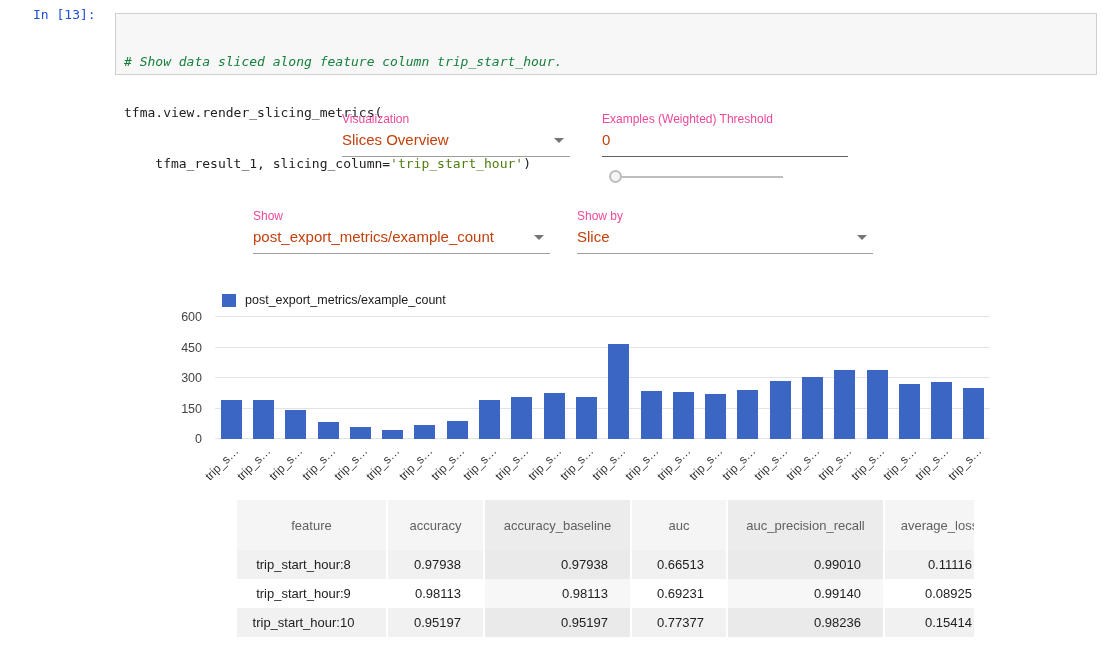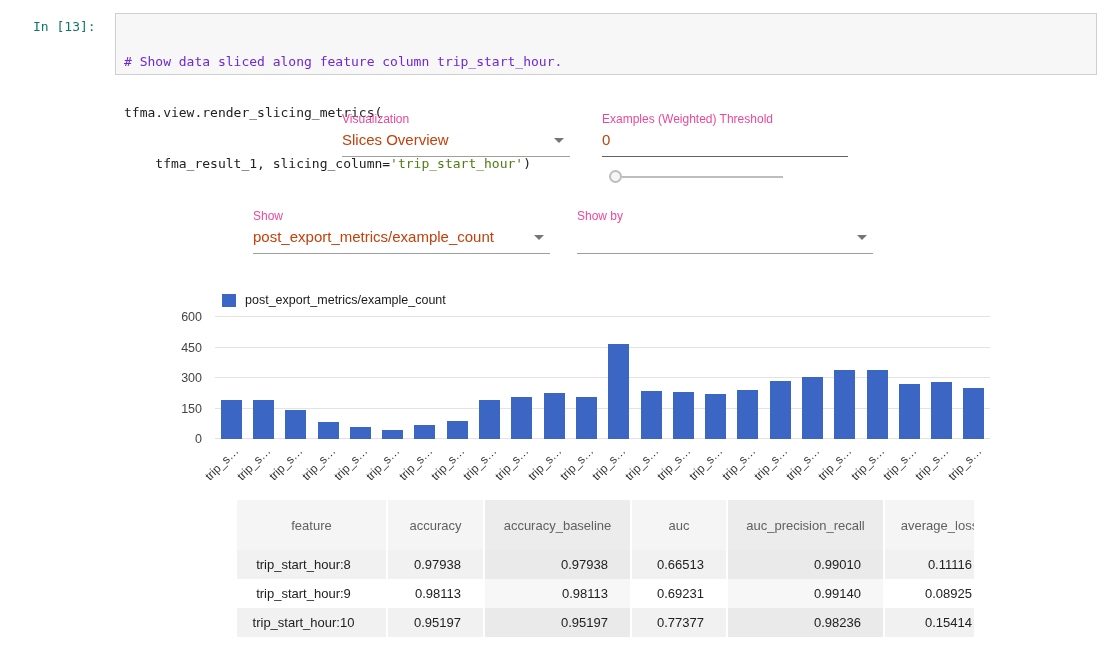--- a/index.html
+++ b/index.html
@@ -2,24 +2,24 @@
 <html><head>
 <meta charset="utf-8">
 <style>
   *{margin:0;padding:0;box-sizing:border-box}
   html,body{background:#fff}
   body{width:1111px;height:668px;position:relative;overflow:hidden;
        font-family:"Liberation Sans",sans-serif;color:#212121}
 
   
   .mono{font-family:"DejaVu Sans Mono",monospace;font-size:13px;line-height:17px}
-  .prompt{position:absolute;left:33px;top:18px;color:#0f766e;white-space:pre}
+  .prompt{position:absolute;left:33px;top:6px;color:#1d4ed8;white-space:pre}
   .code-cell{position:absolute;left:115px;top:13px;width:982px;height:62px;
              background:#f7f7f7;border:1px solid #cfcfcf;padding:5px 8px;white-space:pre}
-  .comment{color:#6d28d9;}
+  .comment{color:#15803d;font-style:italic}
   .str{color:#4d7c0f}
 
   
   .ctl-label{position:absolute;font-size:12px;color:#ec4899}
   .ctl{position:absolute;height:28px;border-bottom:1px solid #9e9e9e;cursor:pointer}
   .ctl .val{font-size:15px;color:#c2410c;line-height:22px;white-space:nowrap;overflow:hidden}
   .ctl .dd-arrow{position:absolute;right:6px;top:9px;width:0;height:0;
                  border-left:5px solid transparent;border-right:5px solid transparent;
                  border-top:5px solid #757575}
   .ctl.input{border-bottom:1px solid #616161}
@@ -90,20 +90,21 @@
 <div class="slider-thumb"></div>
 
 <div class="ctl-label" style="left:253px;top:209px">Show</div>
 <div class="ctl" style="left:253px;top:226px;width:297px">
   <div class="val">post_export_metrics/example_count</div>
   <div class="dd-arrow"></div>
 </div>
 
 <div class="ctl-label" style="left:577px;top:209px">Show by</div>
 <div class="ctl" style="left:577px;top:226px;width:296px">
+  <div class="val">Slice</div>
   <div class="dd-arrow"></div>
 </div>
 
 <div class="legend">
   <div class="legend-swatch" style="background: rgb(59, 102, 196);"></div>
   <span>post_export_metrics/example_count</span>
 </div>
 <div class="y-labels">
     <div class="ytick" style="bottom: 0%;">0</div>
     <div class="ytick" style="bottom: 25%;">150</div>

